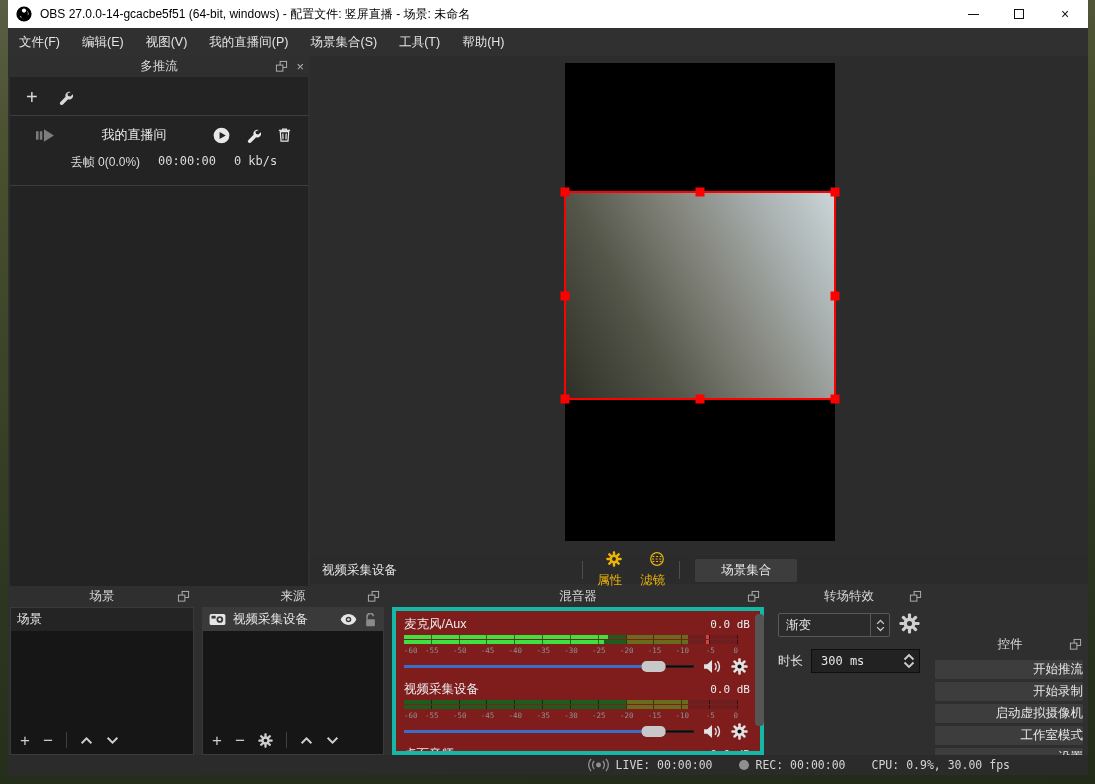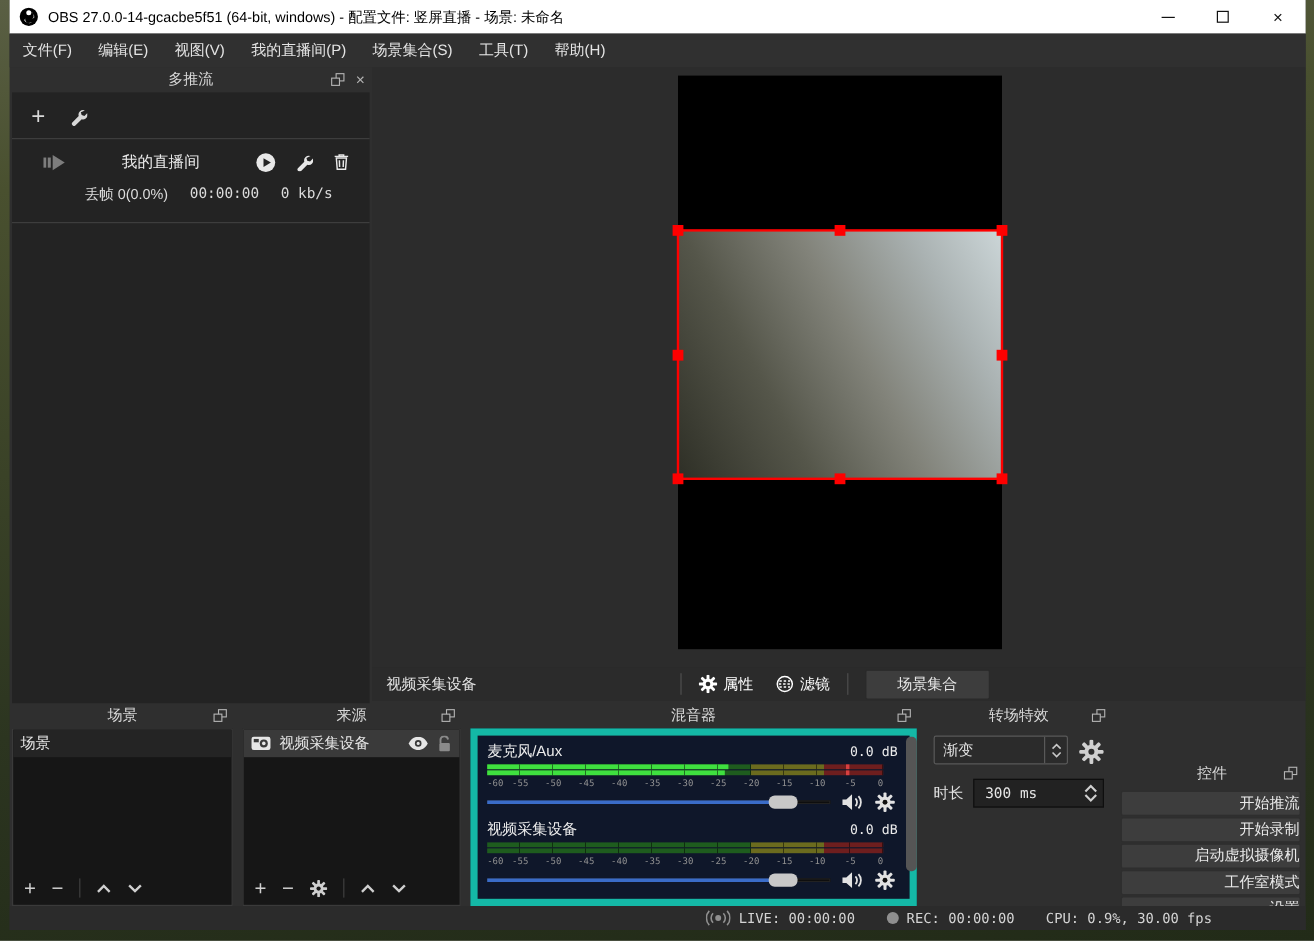--- a/index.html
+++ b/index.html
@@ -50,42 +50,42 @@
     background:linear-gradient(62deg,#2e2f26 0%,#55564a 30%,#82837a 55%,#aab2b2 80%,#ccd6d8 100%);
     outline:2px solid var(--selection,#f00); outline-offset:-1px; }
   .handle { position:absolute; width:9px; height:9px; background:var(--selection,#f00); transform:translate(-50%,-50%); }
 
   
   .context-bar { position:absolute; left:302px; top:556px; width:778px; height:28px; background:#2b2b2b; display:flex; align-items:center; font-size:12.5px; }
   .ctx-label { margin-left:12px; color:#e4e4e4; }
   .ctx-spacer-l { flex:1.3; } .ctx-spacer-r { flex:2.2; }
   .ctx-group { display:flex; align-items:center; gap:18px; }
   .ctx-vsep { width:1px; height:18px; background:#4e4e4e; margin:0 14px; }
-  .ctx-btn-group { display:flex; align-items:flex-start; gap:5px; color:#ffffff; }
+  .ctx-btn-group { display:flex; align-items:flex-end; gap:5px; color:#eab308;flex-direction:column; }
   .deactivate-btn { background:#3d3d3d; border:1px solid #2a2a2a; border-radius:2px; color:#e8e8e8; font-size:12.5px; padding:3px 26px; }
 
   
   .dock { position:absolute; top:586px; height:169px; }
   .scenes-dock { left:0; width:188px; }
   .sources-dock { left:192px; width:186px; }
   .mixer-dock { left:382px; width:376px; }
   .transitions-dock { left:762px; width:158px; }
   .controls-dock { left:924px; width:156px;margin-top:48px; }
 
   .listbox { position:absolute; left:2px; right:2px; top:21px; bottom:0; background:#161616; border:1px solid #3a3a3a; overflow:hidden; }
   .list-row { height:23px; display:flex; align-items:center; font-size:12.5px; color:#e6e6e6; padding:0 6px; }
   .scene-row { background:#242424; }
   .source-row { background:#3a3a3a; gap:7px; }
   .source-row .grow { flex:1; }
   .list-toolbar { position:absolute; left:0; right:0; bottom:0; height:28px; display:flex; align-items:center; gap:13px; padding:0 9px; color:#cfcfcf; }
   .tb-glyph { font-size:17px; line-height:1; }
   .tb-vsep { width:1px; height:16px; background:#3f3f3f; }
 
   
-  .mixer-content { position:absolute; left:2px; right:2px; top:21px; bottom:0; background:#0f172a; border:6px solid #14b8a6; padding:5px 10px 0 8px; overflow:hidden; }
+  .mixer-content { position:absolute; left:2px; right:2px; top:21px; bottom:0; background:#7f1d1d; border:4px solid #14b8a6; padding:5px 10px 0 8px; overflow:hidden; }
   .mixer-scroll { position:absolute; right:2px; top:28px; width:9px; height:112px; border-radius:4px; background:#555; }
   .mixer-channel { margin-bottom:7px; }
   .ch-head { display:flex; justify-content:space-between; align-items:baseline; font-size:12.5px; color:#ececec; margin-bottom:2px; }
   .ch-db { font-size:11px; }
   .meter-rows { margin-right:12px; }
   .meter-row { position:relative; height:4px; margin-bottom:1px;
     background:linear-gradient(90deg,var(--meter_dim_green) 0 66.6%,var(--meter_dim_yellow) 66.6% 85%,var(--meter_dim_red) 85% 100%); }
   .meter-row::after { content:''; position:absolute; inset:0;
     background:repeating-linear-gradient(90deg,transparent 0 calc(8.333% - 1px),rgba(0,0,0,.5) calc(8.333% - 1px) 8.333%); }
   .meter-bright { position:absolute; left:0; top:0; bottom:0; background:var(--meter_green); }
@@ -96,21 +96,21 @@
   .meter-ticks span:last-child { transform:translateX(-100%); }
   .fader-row { display:flex; align-items:center; gap:9px; margin:3px 2px 0 0; height:16px; }
   .fader { flex:1; position:relative; height:14px; }
   .fader-track { position:absolute; left:0; right:0; top:6px; height:3px; background:#0a0a0a; border:1px solid #222; }
   .slider-fill { position:absolute; left:0; top:6px; height:3px; background:var(--slider_blue); }
   .slider-handle { position:absolute; top:2px; width:24px; height:11px; border-radius:5px; background:var(--slider_handle); transform:translateX(-60%); }
   .ch-icon { color:#e2e2e2; }
 
   
   .trans-content { position:absolute; left:8px; right:8px; top:27px; }
-  .trans-row1 { display:flex; align-items:flex-end; gap:9px; }
+  .trans-row1 { display:flex; align-items:flex-start; gap:9px; }
   .combo { flex:1; height:24px; background:#2b2b2b; border:1px solid #595959; border-radius:2px; display:flex; align-items:center; }
   .combo-text { flex:1; padding-left:7px; font-size:12.5px; color:#e6e6e6; }
   .combo-arrows { width:19px; align-self:stretch; border-left:1px solid #595959; display:flex; flex-direction:column; align-items:center; justify-content:center; gap:1px; color:#c8c8c8; }
   .trans-row2 { display:flex; align-items:center; gap:8px; margin-top:12px; }
   .duration-label { font-size:12.5px; color:#e0e0e0; }
   .spinbox { flex:1; height:24px; background:#222; border:1px solid #0e0e0e; display:flex; align-items:center; }
   .spin-value { flex:1; padding-left:9px; font-size:12px; color:#e6e6e6; font-family:"DejaVu Sans Mono",monospace; }
   .spin-arrows { width:20px; align-self:stretch; display:flex; flex-direction:column; align-items:center; justify-content:center; color:#cfcfcf; }
 
   

